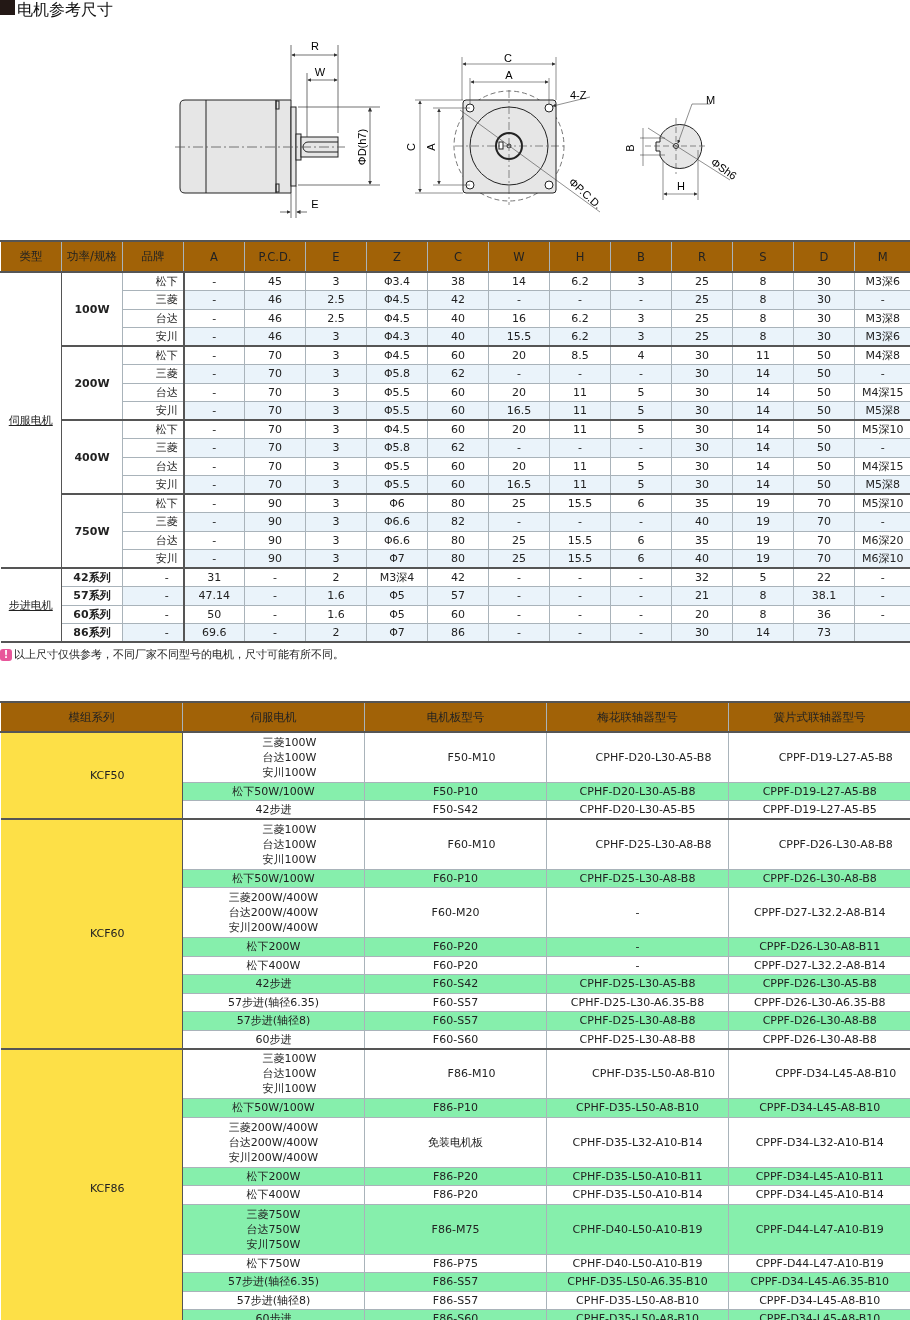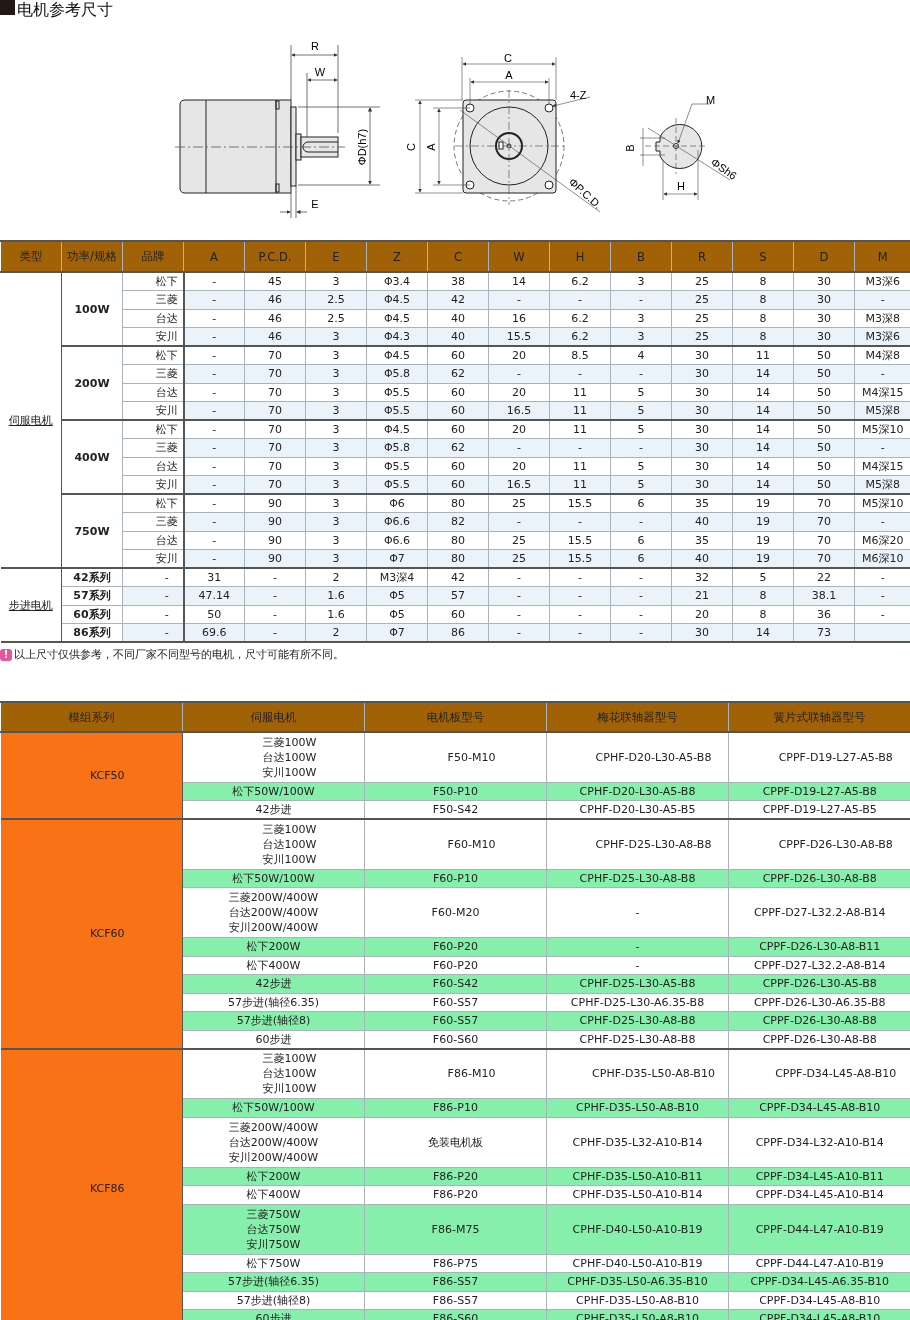--- a/index.html
+++ b/index.html
@@ -25,21 +25,21 @@
   .note { position: absolute; left: 0; top: 647px; font-size: 11px; display: flex; align-items: center; color: #222; }
   .note .warn { display: inline-block; width: 12px; height: 12px; background: #e8569a; color: #fff; border-radius: 3px; font-size: 10px; line-height: 12px; text-align: center; font-weight: bold; margin-right: 2px; }
   #t2 { top: 701px; }
   #t2 th { height: 30px; border-left: 1px solid #fff; border-right: 1px solid #a9b3ba; }
   #t2 thead tr { border-top: 2px solid #555; border-bottom: 2px solid #555; }
   #t2 td { border: 1px solid #a9b3ba; height: 18.5px; }
   #t2 td.multi { height: 50px; line-height: 15px; white-space: normal; }
   #t2 tr.alt td.v { background: #86efac; }
   #t2 tr.gstart td { border-top: 2px solid #555; padding-left: 32px; }
   #t2 tbody { border-bottom: 2px solid #555; }
-  #t2 td.series { border-left: none; border-right: 1px solid #555; background: #f97316; }
+  #t2 td.series { border-left: none; border-right: 1px solid #555; background: #fde047; }
   #t2 td.last { border-right: none; }
   #t1 td.last, #t1 th.last { border-right: none; }
 </style>
 </head>
 <body>
 
 <div id="title1" class="section-title">
   <span class="sq"></span>
   <span>电机参考尺寸</span>
 </div>

